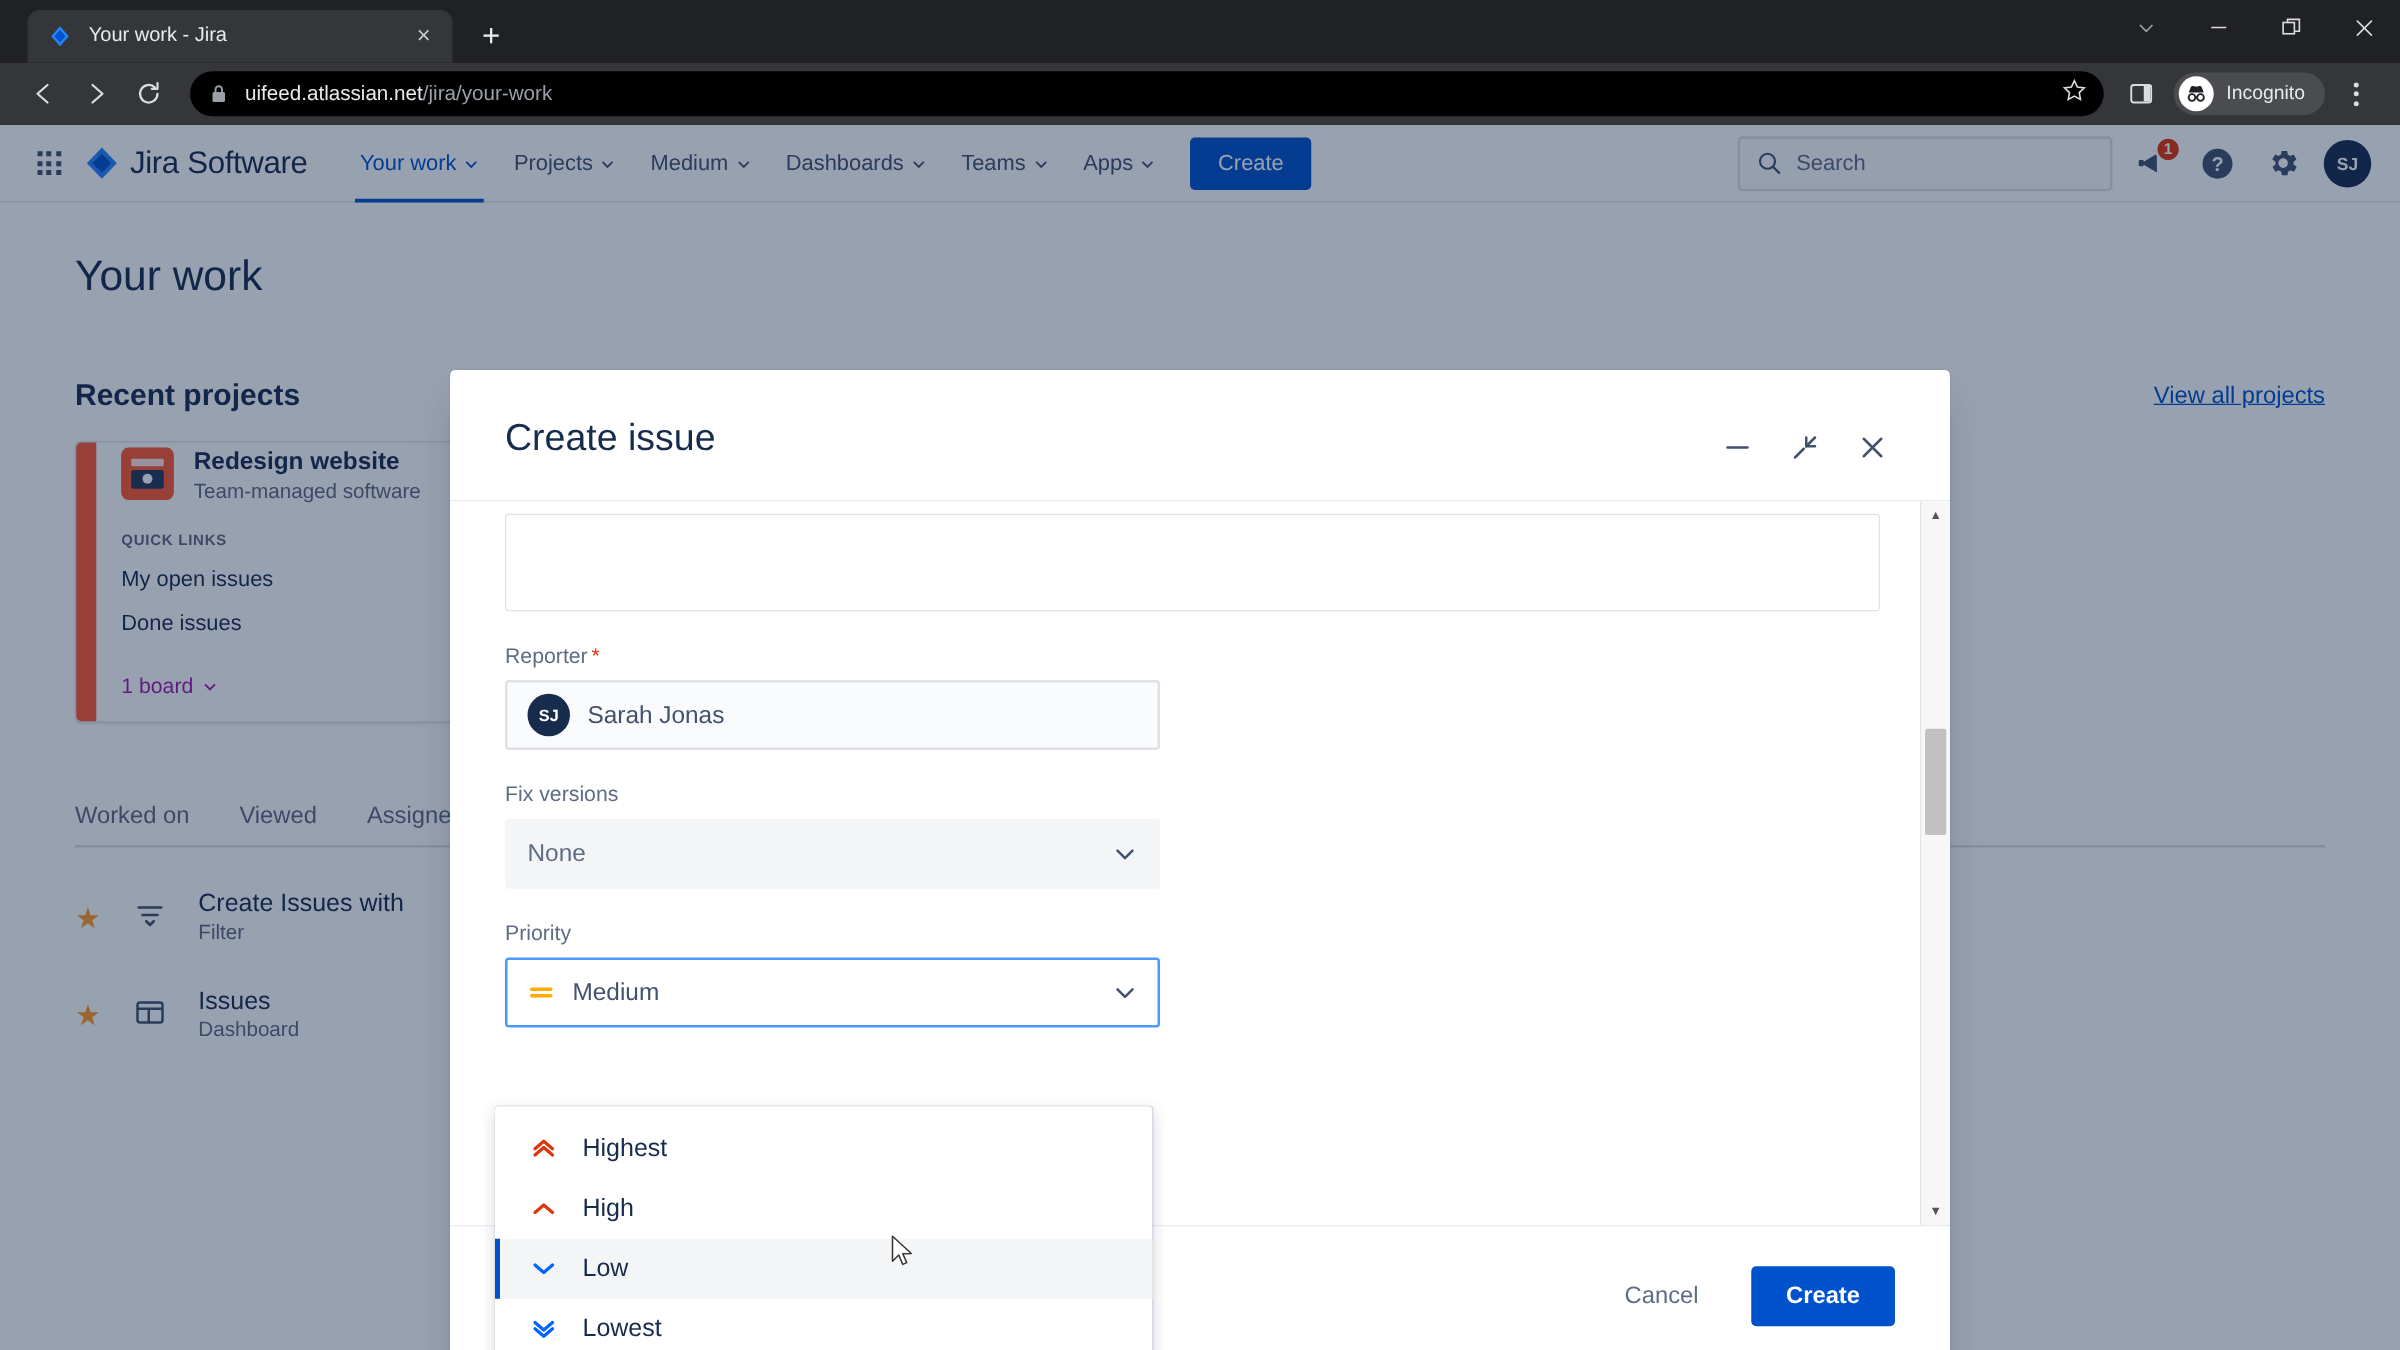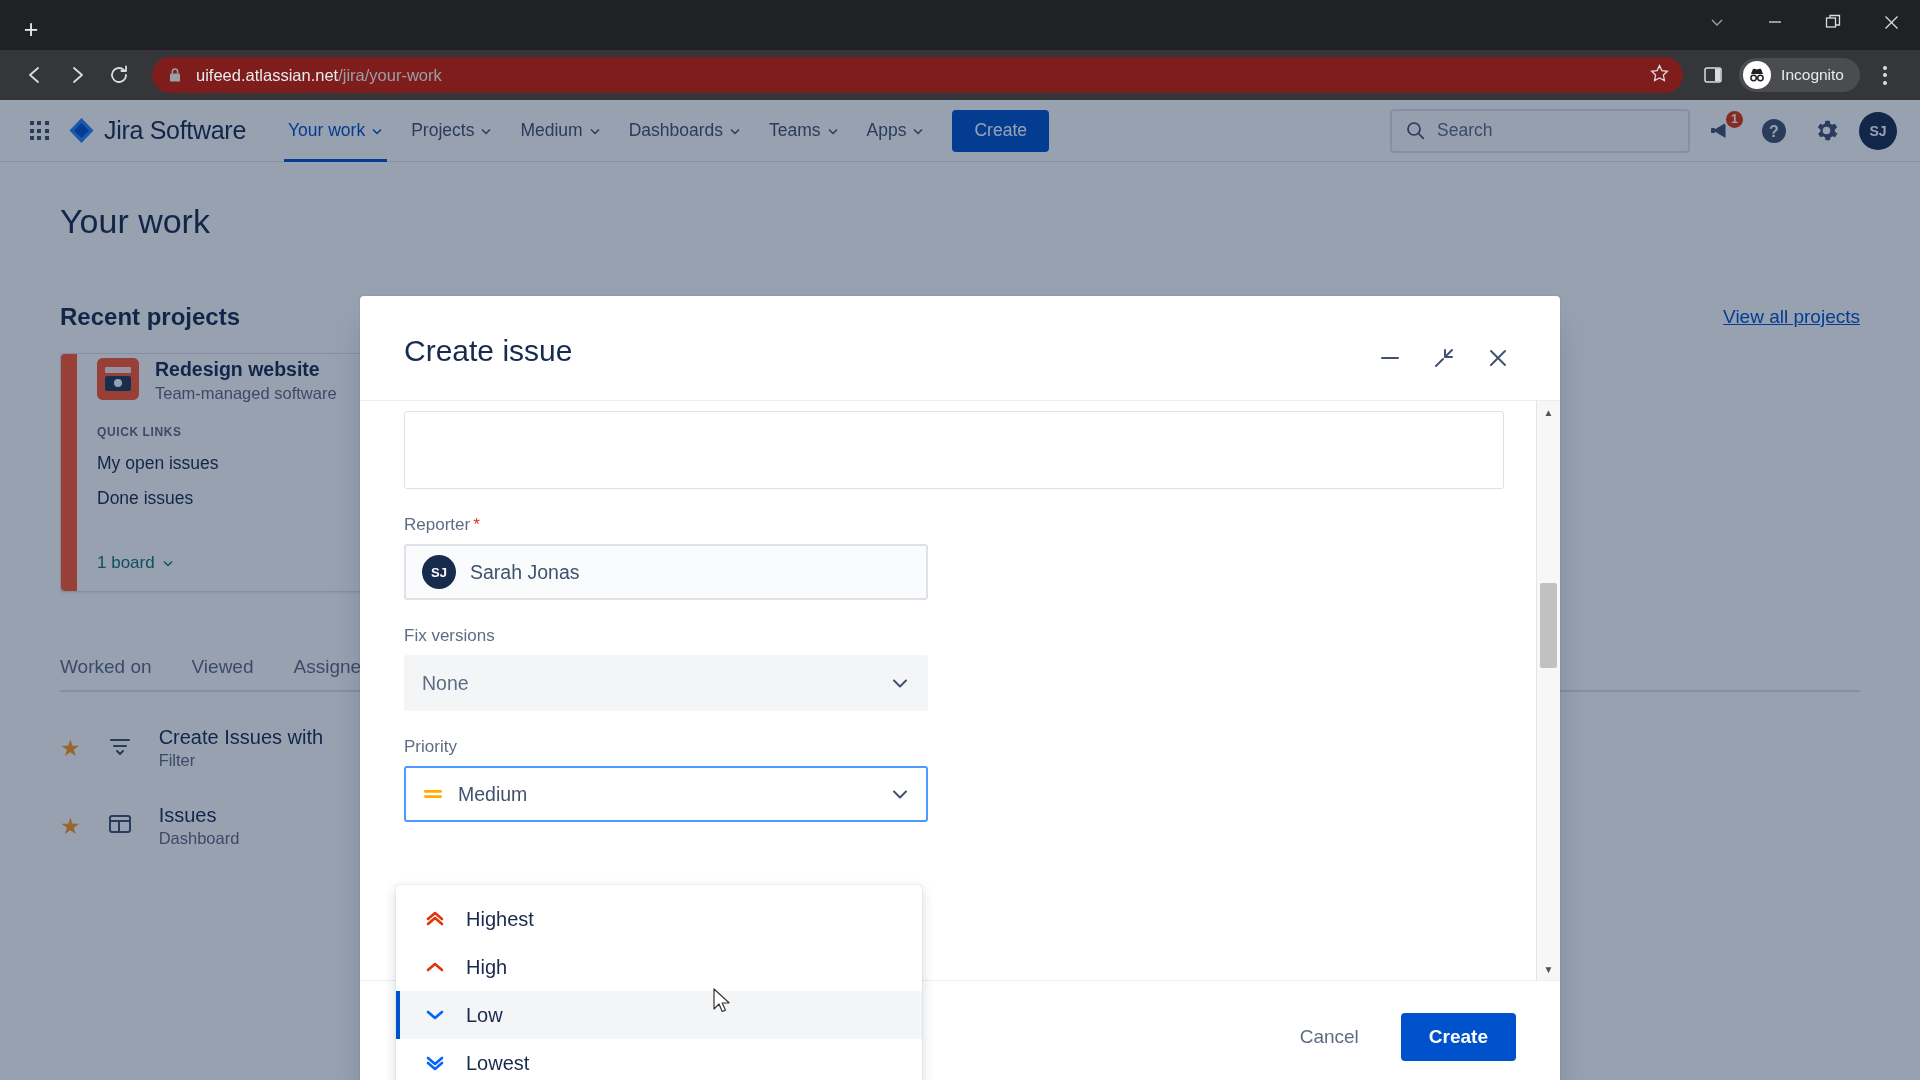--- a/index.html
+++ b/index.html
@@ -44,21 +44,21 @@
   .wc { width: 58px; height: 44px; display:flex; align-items:center; justify-content:center; color:#dadce0; }
 
   .toolbar {
     height: 50px; background: #35363a; display: flex; align-items: center; padding: 0 14px;
   }
   .nav-btn {
     width: 42px; height: 42px; display:flex; align-items:center; justify-content:center;
     color: #dadce0; border-radius: 50%; flex: 0 0 42px;
   }
   .omnibox {
-    flex: 1; height: 36px; background: #7f1d1d; border-radius: 18px; margin: 0 10px 0 12px;
+    flex: 1; height: 36px; background: #000000; border-radius: 18px; margin: 0 10px 0 12px;
     display: flex; align-items: center; padding: 0 16px; position: relative;
   }
   .omnibox .lock { margin-right: 14px; display:flex; align-items:center; }
   .omnibox .url { font-size: 16.5px; color: #e8eaed; white-space: nowrap; }
   .omnibox .url .path { color: #9aa0a6; }
   .omnibox .star { position: absolute; right: 14px; color: #dadce0; }
   .tb-icon { width: 40px; height: 40px; display:flex; align-items:center; justify-content:center; color:#dadce0; flex:0 0 40px; }
   .incog-pill {
     height: 34px; background: #4b4c4f; border-radius: 17px; display: flex; align-items: center;
     padding: 0 16px 0 4px; margin-left: 6px;
@@ -126,21 +126,21 @@
   .proj-card::before {
     content:""; position:absolute; left:0; top:0; bottom:0; width: 16px; background: #ff5630;
     border-radius: 4px 0 0 4px;
   }
   .proj-head { display: flex; gap: 16px; align-items: flex-start; }
   .proj-avatar { width: 42px; height: 42px; border-radius: 6px; background:#ff5630; flex:0 0 42px; position: relative; overflow: hidden; }
   .proj-name { font-size: 19.5px; color:#172b4d; font-weight:600; }
   .proj-sub { font-size: 16.5px; color:#5e6c84; margin-top: 3px; }
   .quicklinks-label { font-size: 12px; color: #5e6c84; letter-spacing: .6px; margin-top: 22px; font-weight:600; }
   .quicklink { font-size: 17.5px; color: #172b4d; margin-top: 14px; }
-  .board-row { font-size: 17px; color: #0f766e; margin-top: 44px; display:flex; align-items:center; gap:7px; }
+  .board-row { font-size: 17px; color: #a21caf; margin-top: 30px; display:flex; align-items:center; gap:7px; }
 
   .tabs-row { display:flex; align-items:center; gap: 40px; margin-top: 64px; border-bottom: 2px solid #dfe1e6; }
   .wtab { font-size: 19px; color: #5e6c84; padding-bottom: 12px; }
   .list-row { display:flex; align-items:center; gap: 26px; margin-top: 34px; }
   .star-ic { color: #ff991f; font-size: 23px; }
   .row-title { font-size: 20px; color: #172b4d; }
   .row-sub { font-size: 16.5px; color: #5e6c84; margin-top: 2px; }
 
   .dim {
     position: absolute; inset: 0; background: rgba(9,30,66,.42); z-index: 40;
@@ -216,20 +216,30 @@
   .pri-ic { width: 22px; display:flex; align-items:center; justify-content:center; }
 
   .cursor { position: absolute; left: 712px; top: 888px; z-index: 70; }
 </style>
 </head>
 <body>
 
 <div class="browser">
 
   <div class="titlebar">
+    <div class="tab">
+      <span class="tab-favicon">
+        <svg width="18" height="18" viewBox="0 0 18 18">
+            <polygon points="9,1 16,9 9,17 2,9" fill="#2684ff"></polygon>
+            <polygon points="9,4 13.5,9 9,14 4.5,9" fill="#0052cc"></polygon>
+          </svg>
+      </span>
+      <span class="tab-title">Your work - Jira</span>
+      <span class="tab-close">×</span>
+    </div>
     <div class="newtab">+</div>
     <div class="wincontrols">
       <div class="wc">
         <svg width="16" height="16" viewBox="0 0 16 16">
             <path d="M3 6l5 5 5-5" stroke="#9aa0a6" stroke-width="1.4" fill="none"></path>
           </svg>
       </div>
       <div class="wc">
         <svg width="14" height="14" viewBox="0 0 14 14">
             <line x1="1" y1="7" x2="13" y2="7" stroke="#dadce0" stroke-width="1.3"></line>

